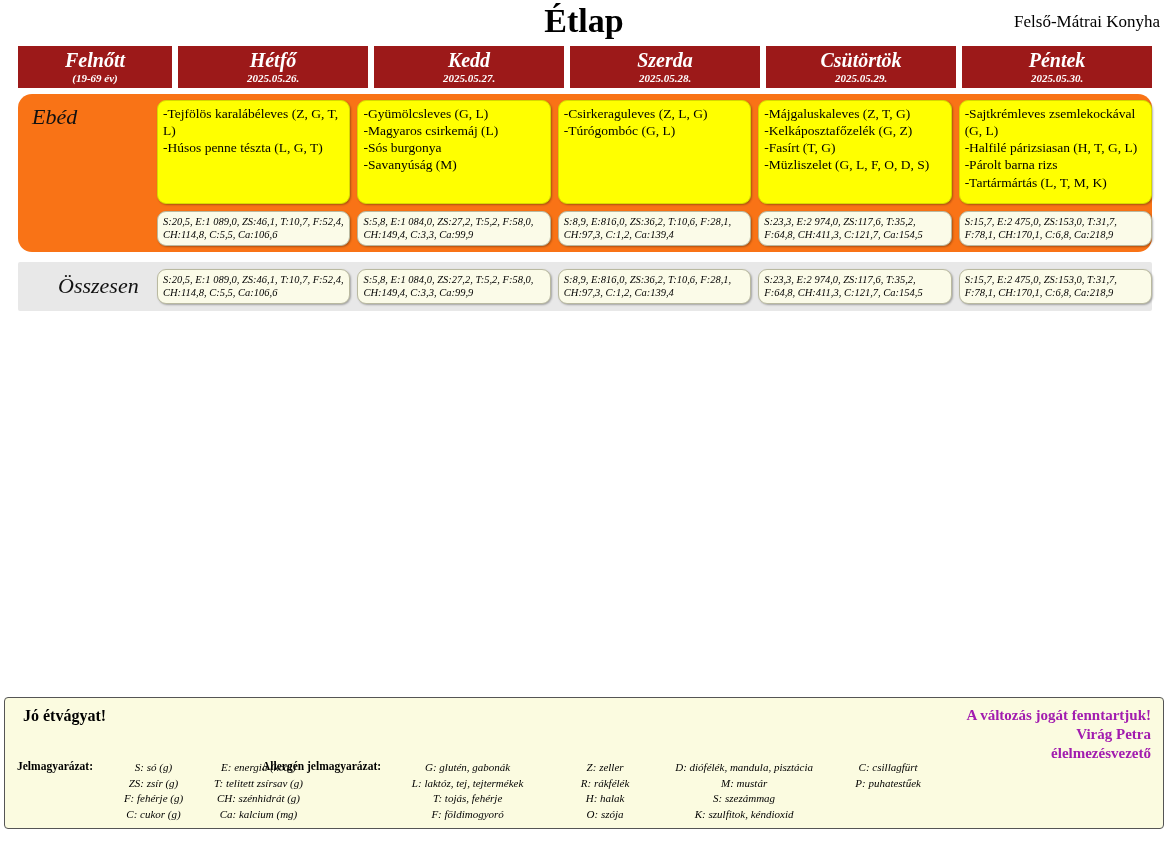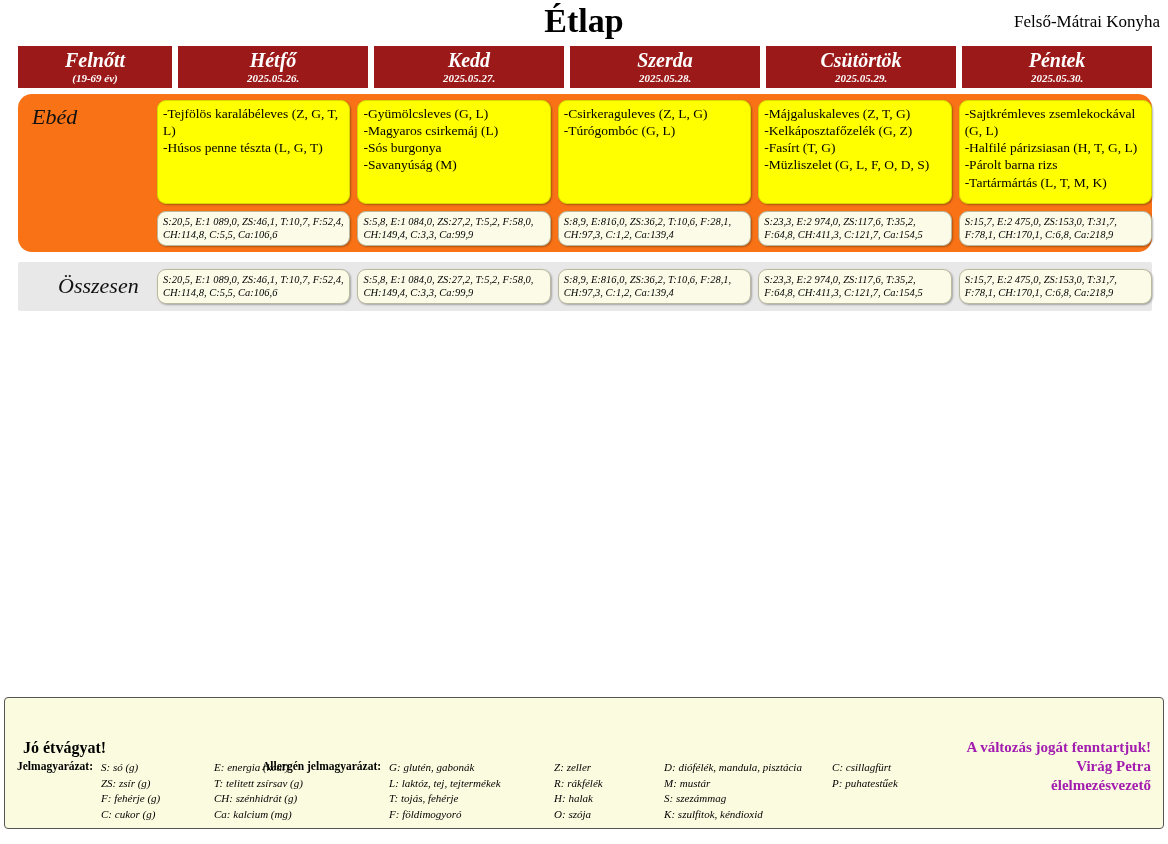--- a/index.html
+++ b/index.html
@@ -155,21 +155,20 @@
     height: 132px;
     background: #fbfbe0;
     border: 1px solid #555;
     border-radius: 4px;
     box-sizing: border-box;
     padding: 6px 10px 4px 12px;
   }
   .footer-top {
     position: relative;
     height: 58px;
-    margin-top: 32px;
   }
   .bon-appetit {
     position: absolute;
     left: 6px;
     top: 3px;
     font-size: 16px;
     font-weight: bold;
     color: #000;
   }
   .rights {
@@ -190,21 +189,21 @@
     top: 62px;
     display: flex;
   }
   .legend-group { display: flex; flex-direction: row; }
   .legend-head {
     font-size: 11.5px;
     font-weight: bold;
     margin-bottom: 3px;
     color: #000;
   }
-  .legend-cols { display: flex; }
+  .legend-cols { display: flex; text-align: center; }
   .legend-col {
     display: flex;
     flex-direction: column;
   }
   .legend-item {
     font-size: 11px;
     font-style: italic;
     line-height: 1.42;
     color: #000;
     white-space: nowrap;

